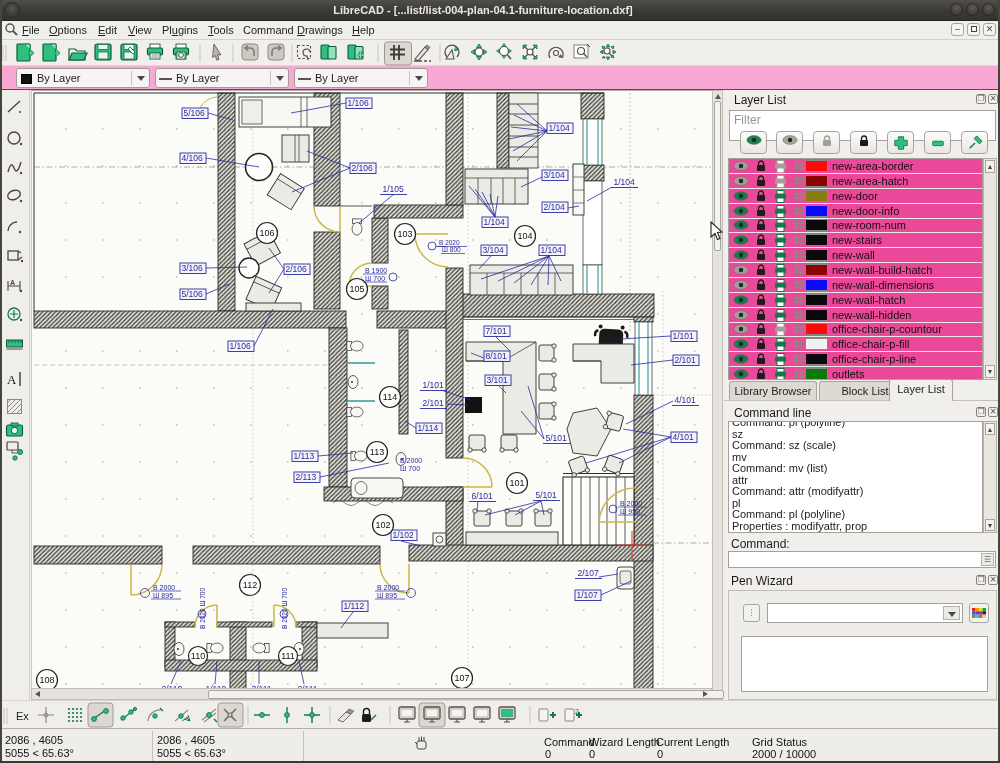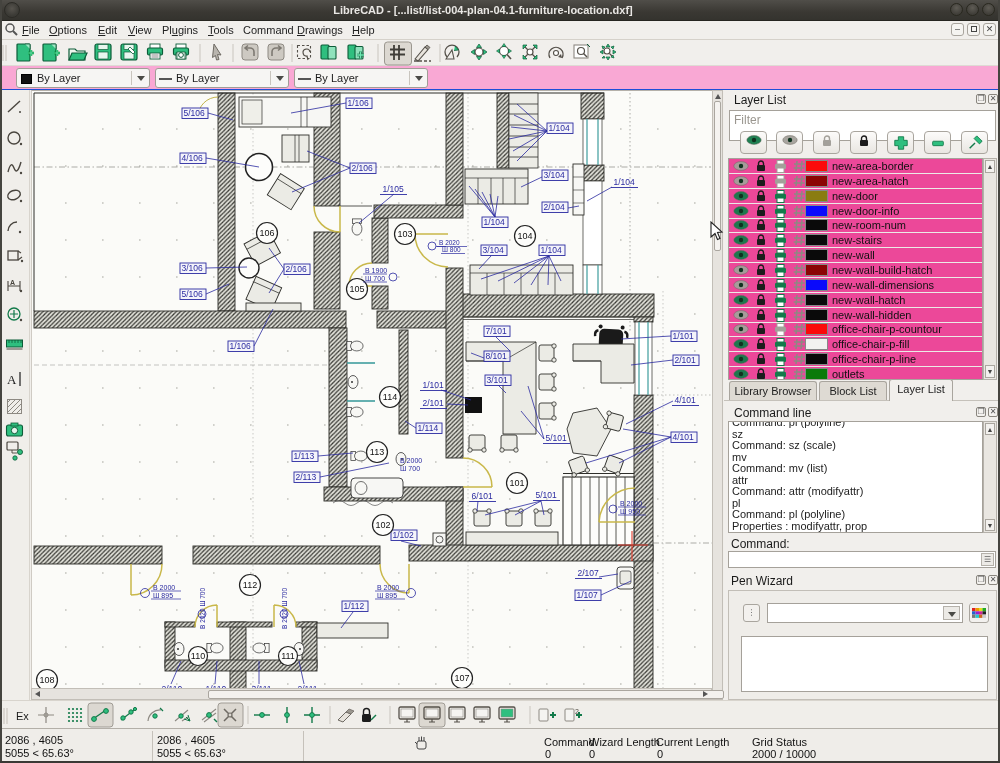--- a/index.html
+++ b/index.html
@@ -1048,21 +1048,21 @@
           </svg></span>
         <span class="sw" style="background:#0a7a0a"></span>
         <span class="lname">outlets</span>
       </div>
     </div>
 <div style="position:absolute;left:259px;top:68px;width:14px;height:222px;background:#e9e6e1;border:1px solid #b5b1aa">
       <div style="position:absolute;left:1px;top:1px;width:10px;height:13px;background:#f3f1ee;border:1px solid #aaa69f;text-align:center;font-size:7px;color:#444;line-height:12px">▲</div>
       <div style="position:absolute;left:1px;bottom:1px;width:10px;height:13px;background:#f3f1ee;border:1px solid #aaa69f;text-align:center;font-size:7px;color:#444;line-height:12px">▼</div>
     </div>
 <div class="tab" style="left:5px;top:291px;width:88px;position:absolute">Library Browser</div>
-<div class="tab" style="left:95px;top:291px;width:68px;position:absolute">Block List</div>
+<div class="tab" style="left:95px;top:291px;width:92px;position:absolute">Block List</div>
 <div class="tab tabact" style="left:165px;top:289px;width:64px;position:absolute">Layer List</div>
 <div style="position:absolute;left:0px;top:310px;width:276px;height:1px;background:#c5c1ba"></div>
 <div class="dtitle" style="left:10px;top:316px">Command line</div>
 <div class="dbtn" style="left:252px;top:317px">❐</div>
     <div class="dbtn" style="left:264px;top:317px">✕</div>
 <div style="position:absolute;left:4px;top:331px;width:255px;height:112px;background:#fff;border:1px solid #a5a19a;font-size:11px;line-height:11.5px;color:#222;padding:0 3px;overflow:hidden">
       <div style="margin-top:-5px">
         <div style="height:11.5px">Command: pl (polyline)</div>
         <div style="height:11.5px">sz</div>
         <div style="height:11.5px">Command: sz (scale)</div>

